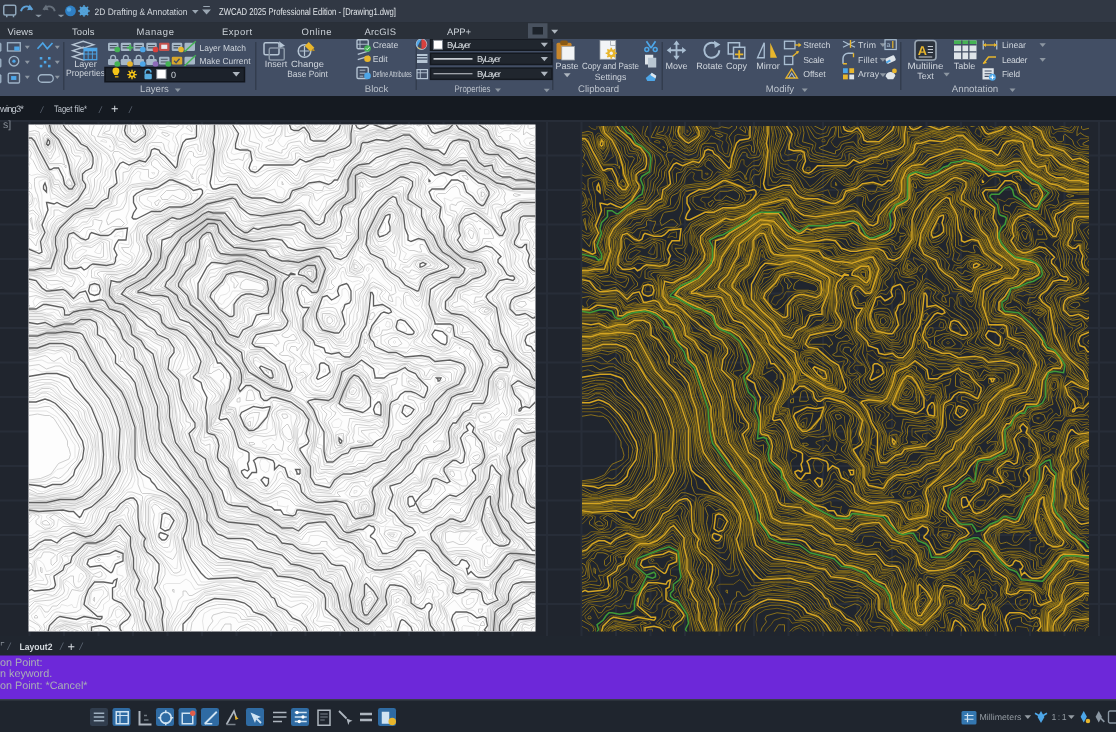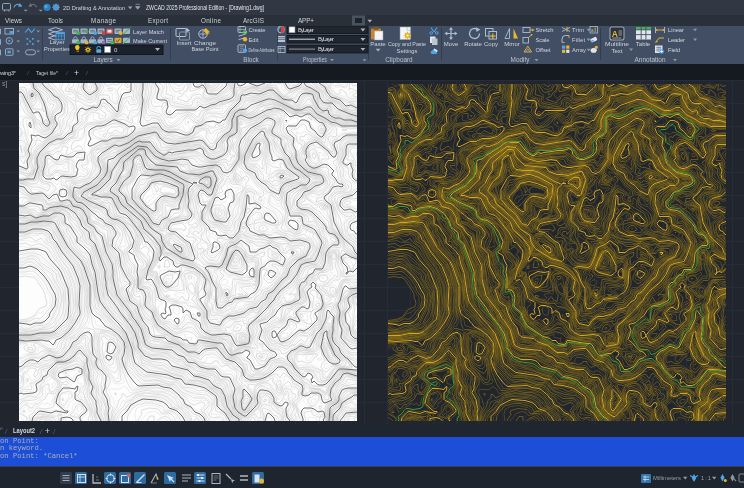--- a/index.html
+++ b/index.html
@@ -5,22 +5,22 @@
 html,body{width:744px;height:488px;overflow:hidden;background:#20252e;
 font-family:"Liberation Sans",sans-serif;-webkit-font-smoothing:antialiased}
 #titlebar{position:absolute;left:0;top:0;width:744px;height:15px;background:#313844}
 #menubar{position:absolute;left:0;top:15px;width:744px;height:11px;background:#2a3039}
 #ribbon{position:absolute;left:0;top:26px;width:744px;height:38px;background:#424e64}
 #doctabs{position:absolute;left:0;top:64px;width:744px;height:16px;background:#151a21}
 #canvas{position:absolute;left:0;top:80px;width:744px;height:344px;background:#20252e;
 background-image:linear-gradient(#272d38 1px,transparent 1px),linear-gradient(90deg,#272d38 1px,transparent 1px);
 background-size:23px 23px;background-position:19px 0px}
 #layoutbar{position:absolute;left:0;top:424px;width:744px;height:13px;background:#20262f}
-#cmd{position:absolute;left:0;top:437px;width:744px;height:29px;background:#1d4ed8;
-font-family:Liberation Mono, monospace;font-size:7.2px;line-height:7.3px;color:#aab0b5;padding-top:1px}
+#cmd{position:absolute;left:0;top:437px;width:744px;height:29px;background:#6d28d9;
+font-family:Liberation Sans, sans-serif;font-size:7.2px;line-height:7.3px;color:#aab0b5;padding-top:1px}
 #statusbar{position:absolute;left:0;top:466px;width:744px;height:22px;background:#1f252e;border-top:1px solid #394049}
 </style></head>
 <body>
 <div id="titlebar">
 <svg width="744" height="15" style="position:absolute;left:0;top:0">
 <g fill="none" stroke="#8fa6ba" stroke-width="1">
 <rect x="2.5" y="3.5" width="8" height="6.5" rx="1"></rect>
         <path d="M4.5 10v1.5M9 10v1.5"></path>
 </g>
 <path d="M14 7.5 a3.8 3.8 0 0 1 6.6 -1.9l0.7 1.1" fill="none" stroke="#5ea2d8" stroke-width="1.2"></path>

